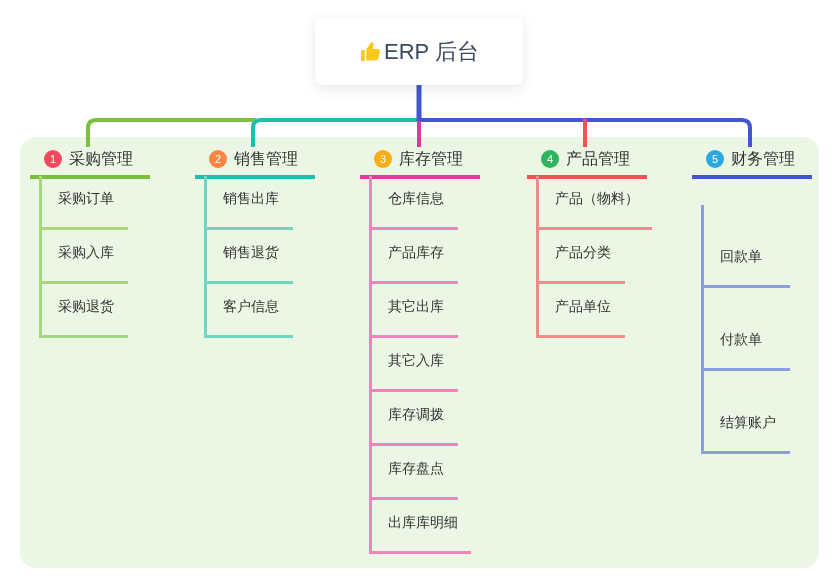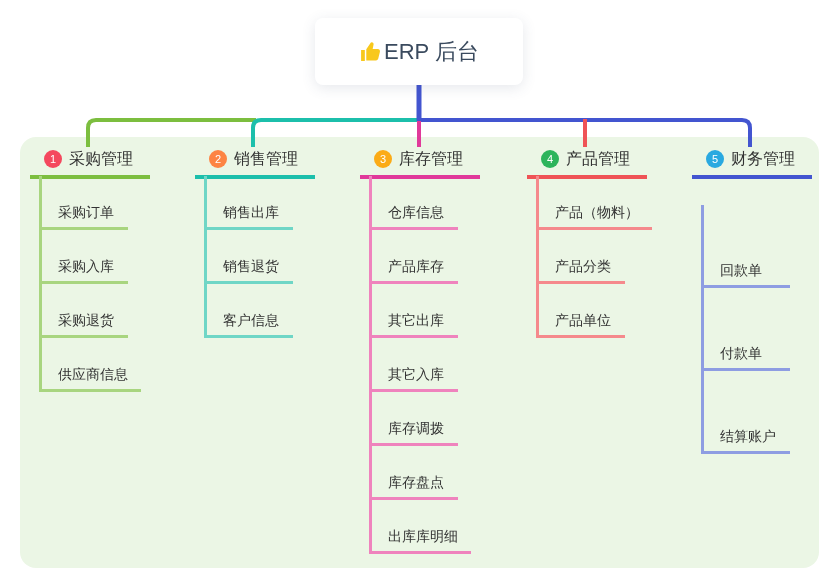--- a/index.html
+++ b/index.html
@@ -81,21 +81,21 @@
     left: 9px;
     top: 28px;            
     border-left: 3px solid;
   }
   .child {
     height: 54px;
     display: flex;
     align-items: flex-end;
     width: fit-content;
     min-width: 86px;
-    padding: 0 13px 5px 16px;
+    padding: 0 13px 19px 16px;
     border-bottom: 3px solid;
     font-size: 14px;
     color: #333333;
     white-space: nowrap;
     cursor: pointer;
   }
 
   
   .b1 .heading { border-color: #7cbe3f; }
   .b1 .badge   { background: #f4485e; }
@@ -154,23 +154,20 @@
   <div class="children">
     <div class="child">
         <span>采购订单</span>
       </div>
     <div class="child">
         <span>采购入库</span>
       </div>
     <div class="child">
         <span>采购退货</span>
       </div>
-    <div class="child">
-        <span>供应商信息</span>
-      </div>
   </div>
 </div>
 
 <div class="branch b2">
   <div class="heading">
     <span class="badge">2</span>
     <span>销售管理</span>
   </div>
   <div class="children">
     <div class="child">

